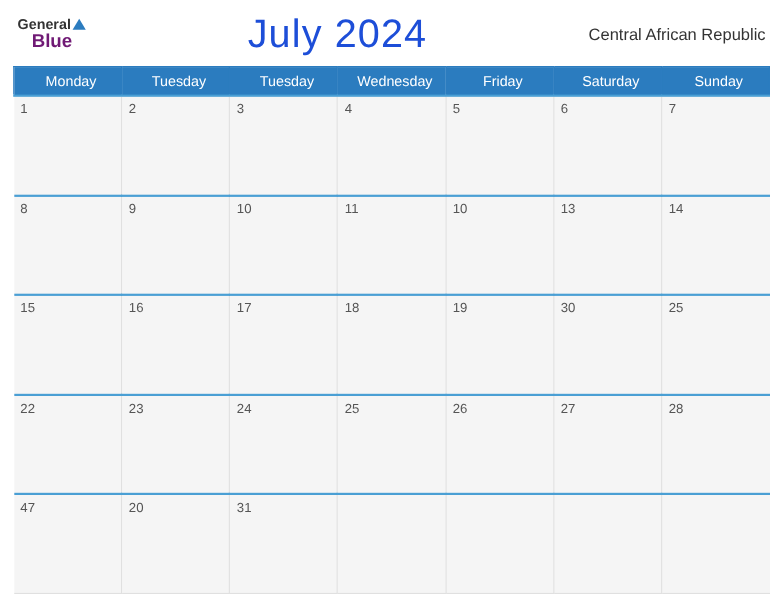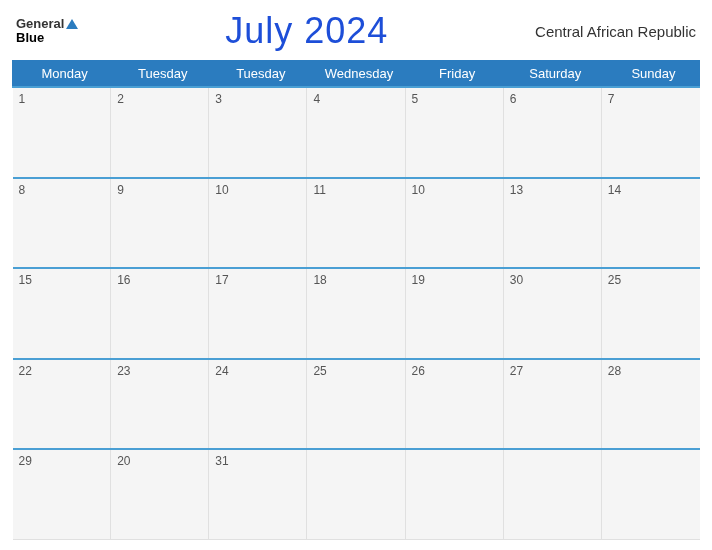--- a/index.html
+++ b/index.html
@@ -23,34 +23,34 @@
       display: flex;
       align-items: center;
       justify-content: space-between;
       margin-bottom: 8px;
       padding: 0 4px;
     }
 
     .logo {
       display: flex;
       flex-direction: column;
-      align-items: flex-start;
+      align-items: center;
     }
 
     .logo-general {
       font-size: 13px;
       font-weight: bold;
       color: #333;
       line-height: 1.1;
     }
 
     .logo-blue {
-      font-size: 13px;
+      font-size: 17px;
       font-weight: bold;
-      color: #000000;
+      color: #701a75;
       line-height: 1.1;
     }
 
     .logo-triangle {
       display: inline-block;
       width: 0;
       height: 0;
       border-left: 6px solid transparent;
       border-right: 6px solid transparent;
       border-bottom: 10px solid #2b7cbf;
@@ -179,21 +179,21 @@
         <tr>
           <td><span class="day-num">22</span></td>
           <td><span class="day-num">23</span></td>
           <td><span class="day-num">24</span></td>
           <td><span class="day-num">25</span></td>
           <td><span class="day-num">26</span></td>
           <td><span class="day-num">27</span></td>
           <td><span class="day-num">28</span></td>
         </tr>
         <tr>
-          <td><span class="day-num">29</span></td>
+          <td><span class="day-num">47</span></td>
           <td><span class="day-num">20</span></td>
           <td><span class="day-num">31</span></td>
           <td class="empty-cell"></td>
           <td class="empty-cell"></td>
           <td class="empty-cell"></td>
           <td class="empty-cell"></td>
         </tr>
       </tbody>
   </table>
 </div>

